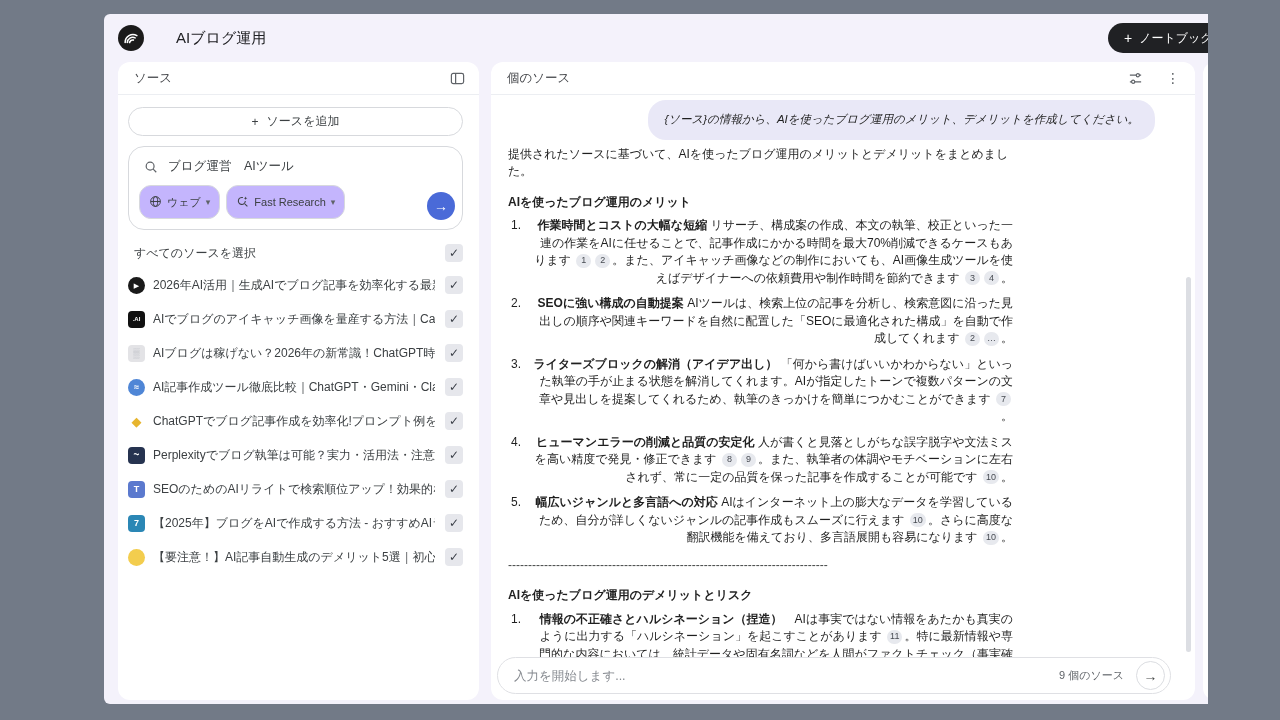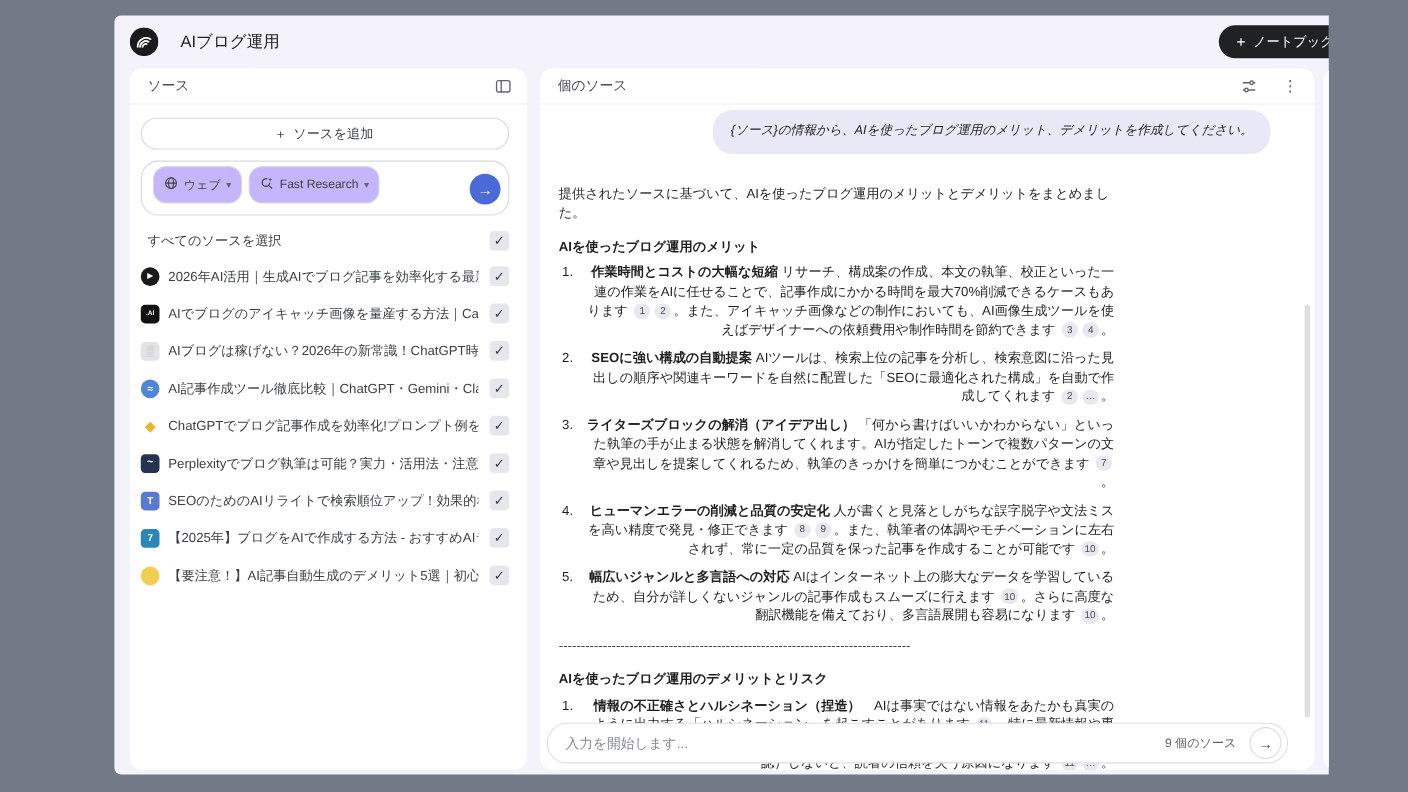--- a/index.html
+++ b/index.html
@@ -5,21 +5,21 @@
   * { margin:0; padding:0; box-sizing:border-box; }
   html,body { width:1280px; height:720px; overflow:hidden; }
   body { background:#727a87; font-family:"Liberation Sans","DejaVu Sans",sans-serif; color:#1f1f1f; }
 
   .window { position:absolute; left:104px; top:14px; width:1104px; height:690px;
             background:#f4f2fb; overflow:hidden; border-radius:6px 0 0 6px; }
 
   
   .app-header { position:absolute; left:0; top:0; right:0; height:48px; display:flex; align-items:center; }
   .logo { width:26px; height:26px; margin-left:14px; flex:0 0 auto; }
-  .app-title { margin-left:20px; font-size:15px; color:#202124; }
+  .app-title { margin-left:32px; font-size:15px; color:#202124; }
   .create-btn { position:absolute; left:1004px; top:9px; height:30px; padding:0 16px;
                 background:#202124; color:#fff; border-radius:15px; display:flex; align-items:center;
                 gap:7px; font-size:12px; white-space:nowrap; cursor:pointer; }
   .create-btn .plus { font-size:14px; }
 
   
   .panel { position:absolute; top:48px; bottom:4px; background:#fff; border-radius:12px; overflow:hidden; }
   .panel-sources { left:14px; width:361px; }
   .panel-chat { left:387px; width:704px; }
   .panel-sliver { left:1099px; width:40px; border-radius:12px 0 0 12px; }
@@ -54,21 +54,21 @@
   .source-row { display:flex; align-items:center; height:34px; padding:0 16px 0 10px; cursor:pointer; }
   .favicon { width:17px; height:17px; display:flex; align-items:center; justify-content:center;
              font-weight:bold; flex:0 0 auto; overflow:hidden; line-height:1; }
   .src-title { flex:1; margin:0 10px 0 8px; font-size:12px; color:#3c4043; white-space:nowrap;
                overflow:hidden; min-width:0; }
 
   
   .chat-body { position:absolute; left:17px; right:40px; top:38px; bottom:0; font-size:12px; line-height:17.5px; }
   .bubble { margin-left:auto; width:fit-content; max-width:640px; background:#e9e8f7; border-radius:18px;
             padding:11px 16px; font-size:11.5px; white-space:nowrap; color:#1f1f1f;font-style:italic; }
-  .intro { margin-top:28px; max-width:505px; }
+  .intro { margin-top:6px; max-width:505px; }
   .md-h { margin-top:13px; font-weight:bold; max-width:505px; }
   .md-list { margin-top:6px; max-width:505px; counter-reset:li; }
   .li { position:relative; padding-left:22px; margin-bottom:8px; counter-increment:li;text-align:right; }
   .li::before { content:counter(li) "."; position:absolute; left:3px; top:0; }
   .cite { display:inline-flex; align-items:center; justify-content:center; min-width:15px; height:14px;
           padding:0 3px; margin:0 2px; border-radius:8px; background:#e7e9ee; color:#474b52;
           font-size:9px; vertical-align:1px; cursor:pointer; }
   .divider-dashes { margin-top:10px; max-width:505px; overflow:hidden; white-space:nowrap; color:#444746; }
 
   .input-bar { position:absolute; left:6px; right:24px; bottom:6px; height:37px; background:#fff;
@@ -117,20 +117,29 @@
         </svg>
       </span>
     </div>
 
     <div class="add-source-btn">
       <span>+</span>
       <span>ソースを追加</span>
     </div>
 
     <div class="search-card">
+      <div class="search-row">
+        <span class="ph-icon">
+          <svg viewBox="0 0 16 16" width="14" height="14" fill="none" stroke="#5f6368" stroke-width="1.4">
+            <circle cx="7" cy="7" r="4.5"></circle>
+              <line x1="10.5" y1="10.5" x2="14" y2="14"></line>
+          </svg>
+        </span>
+        <span class="search-query">ブログ運営　AIツール</span>
+      </div>
       <div class="chip-row">
         <div class="chip">
           <span>
             <svg viewBox="0 0 16 16" width="13" height="13" fill="none" stroke="#3c4043" stroke-width="1.2">
               <circle cx="8" cy="8" r="6"></circle>
                 <ellipse cx="8" cy="8" rx="2.7" ry="6"></ellipse>
               <line x1="2" y1="8" x2="14" y2="8"></line>
             </svg>
           </span>
           <span>ウェブ</span>

